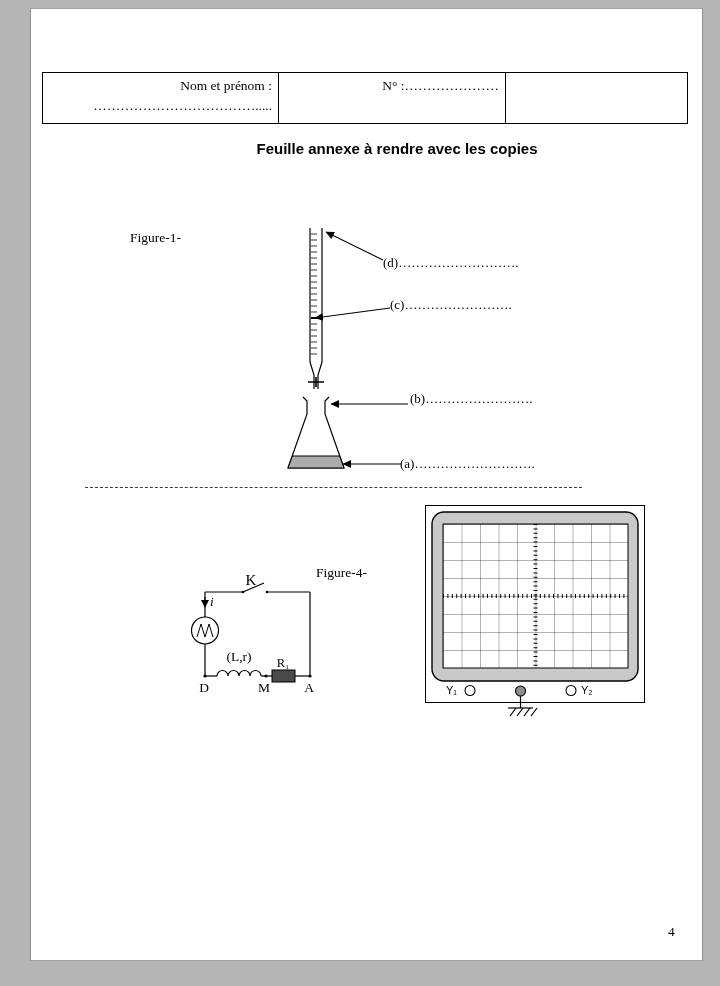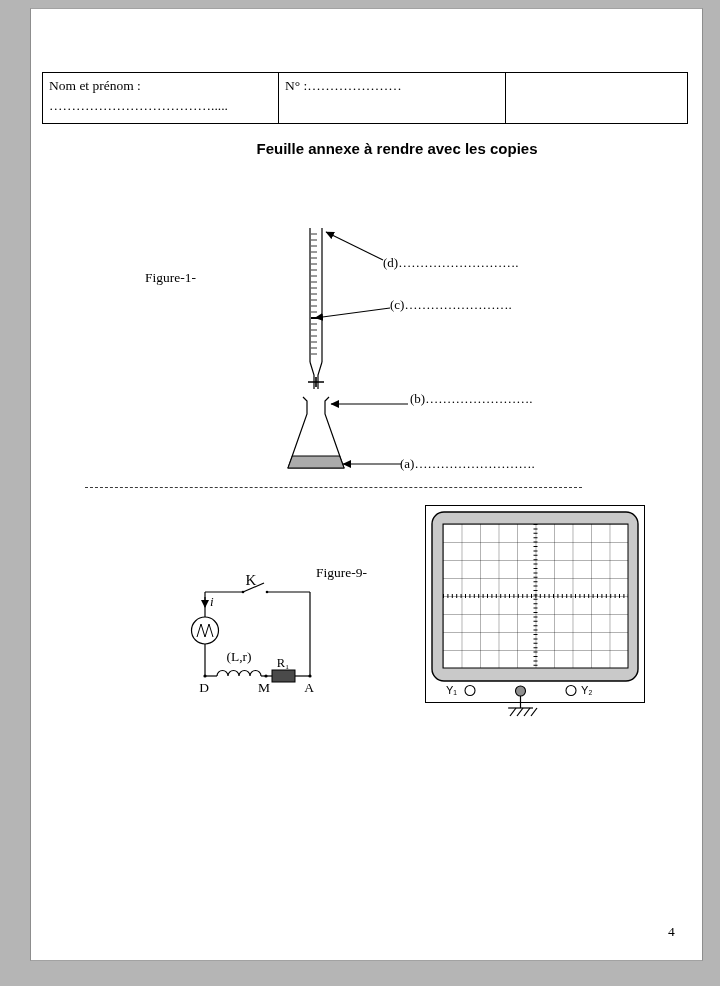--- a/index.html
+++ b/index.html
@@ -4,21 +4,21 @@
 <style>
   html,body{margin:0;padding:0;}
   body{position:relative;width:720px;height:986px;background:#b5b5b5;overflow:hidden;
        font-family:"Liberation Serif",serif;color:#000;}
   .page{position:absolute;left:30px;top:8px;width:671px;height:951px;background:#ffffff;
         border-left:1px solid #8d8d8d;border-right:1px solid #8d8d8d;
         border-top:1px solid #a2a2a2;border-bottom:1px solid #a2a2a2;}
   .abs{position:absolute;}
   .info-table{left:42px;top:72px;width:644px;height:50px;display:flex;border:1px solid #000;
               background:#fff;font-size:13.5px;}
-  .info-cell{padding:3px 6px;line-height:1.5;overflow:hidden;}
+  .info-cell{padding:3px 6px;line-height:1.5;overflow:hidden;text-align:right;}
   .cell-name{width:223px;border-right:1px solid #000;}
   .cell-number{width:214px;border-right:1px solid #000;}
   .cell-class{flex:1;}
   .doc-title{left:37px;top:140px;width:720px;text-align:center;
              font-family:"Liberation Sans",sans-serif;font-weight:bold;font-size:15px;}
   .fig-label{font-size:13.5px;}
   .callout{font-size:13px;white-space:nowrap;}
   .dashed-sep{left:85px;top:487px;width:497px;height:0;border-top:1.6px dashed #3c3c3c;}
   .page-num{left:668px;top:924px;font-size:13.5px;}
   svg.abs{overflow:visible;}
@@ -33,21 +33,21 @@
 <div class="abs info-table">
   <div class="info-cell cell-name">
     <div>Nom et prénom :</div>
     <div>……………………………….....</div>
   </div>
   <div class="info-cell cell-number">N° :…………………</div>
 </div>
 
 <div class="abs doc-title">Feuille annexe à rendre avec les copies</div>
 
-<div class="abs fig-label" style="left:145px;top:230px;margin-top:40px;">Figure-1-</div>
+<div class="abs fig-label" style="left:130px;top:230px;">Figure-1-</div>
 
 <svg class="abs" style="left:280px;top:218px;" width="300" height="266" viewBox="0 0 300 266">
   <defs>
     <marker id="arr" markerWidth="9" markerHeight="8" refX="8" refY="4" orient="auto" markerUnits="userSpaceOnUse">
       <path d="M0 0 L8.5 4 L0 8 z" fill="#000"></path>
     </marker>
   </defs>
   <g stroke="#000" stroke-width="1.2" fill="none">
     <line x1="30" y1="10" x2="30" y2="144"></line>
     <line x1="42" y1="10" x2="42" y2="144"></line>
@@ -68,21 +68,21 @@
   </g>
 </svg>
 
 <div class="abs callout" style="left:383px;top:255px;">(d)……………………….</div>
 <div class="abs callout" style="left:390px;top:297px;">(c)…………………….</div>
 <div class="abs callout" style="left:410px;top:391px;">(b)…………………….</div>
 <div class="abs callout" style="left:400px;top:456px;">(a)……………………….</div>
 
 <div class="abs dashed-sep"></div>
 
-<div class="abs fig-label" style="left:316px;top:565px;">Figure-9-</div>
+<div class="abs fig-label" style="left:316px;top:565px;">Figure-4-</div>
 
 <svg class="abs" style="left:185px;top:570px;" width="145" height="128" viewBox="0 0 145 128">
   <defs>
     <marker id="arr2" markerWidth="9" markerHeight="8" refX="7" refY="4" orient="auto" markerUnits="userSpaceOnUse">
       <path d="M0 0 L8 4 L0 8 z" fill="#000"></path>
     </marker>
   </defs>
   <g stroke="#000" stroke-width="1.2" fill="none">
     <line x1="20" y1="47" x2="20" y2="22"></line>
     <line x1="20" y1="22" x2="58" y2="22"></line>

